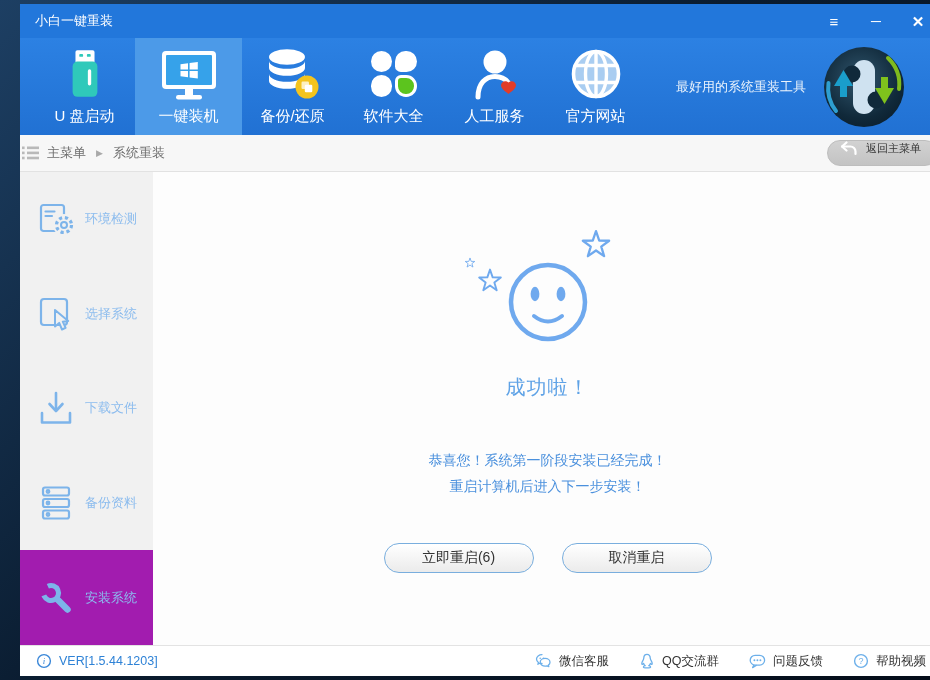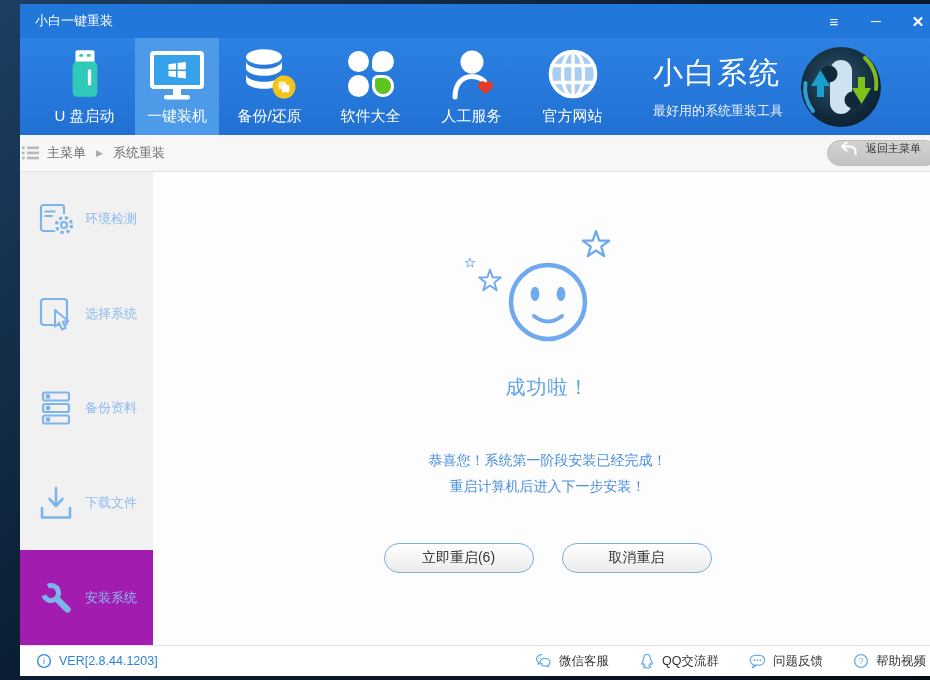--- a/index.html
+++ b/index.html
@@ -16,21 +16,21 @@
   .controls { margin-left:auto; display:flex; align-items:center; gap:24px; }
   .ctrl { color:#fff; font-size:15px; font-weight:bold; cursor:default; line-height:1;
           width:18px; text-align:center; }
   .ctrl.min { font-size:14px; }
 
   
   .nav { height:97px; flex:none; background:linear-gradient(180deg,#2c81e3,#2171d3);
          display:flex; align-items:stretch; padding-left:14px; }
   .nav-item { width:101px; display:flex; flex-direction:column; align-items:center;
               justify-content:center; gap:7px; color:#fff; font-size:15px; }
-  .nav-item.active { background:#4c9ae8; width:84px; }
+  .nav-item.active { background:#4c9ae8; width:107px; }
   .nav-icon { height:52px; display:flex; align-items:flex-end; justify-content:center; }
   .clover { width:46px; height:46px; display:grid; grid-template-columns:1fr 1fr;
             grid-template-rows:1fr 1fr; gap:3px; margin-bottom:3px; }
   .clover i { background:#fff; border-radius:50%; }
   .clover i.p2 { border-radius:50% 50% 50% 6px; }
   .clover i.p4 { background:#5cc41e; border-radius:6px 50% 50% 50%; border:3px solid #fff; }
   .brand { margin-left:30px; display:flex; flex-direction:column; justify-content:center; gap:8px; }
   .brand-name { color:#fff; font-size:30px; letter-spacing:2px; }
   .brand-tagline { color:#eaf3fc; font-size:13px; }
   .logo-wrap { display:flex; align-items:center; margin-left:14px; }
@@ -161,21 +161,20 @@
           <ellipse cx="26" cy="26" rx="10.5" ry="22.5" fill="none" stroke="#fff" stroke-width="3.4"></ellipse>
           <line x1="26" y1="3.5" x2="26" y2="48.5" stroke="#fff" stroke-width="3.4"></line>
           <line x1="5" y1="17.5" x2="47" y2="17.5" stroke="#fff" stroke-width="3.4"></line>
           <line x1="5" y1="34.5" x2="47" y2="34.5" stroke="#fff" stroke-width="3.4"></line>
         </svg>
       </span>
       <span>官方网站</span>
     </div>
 
     <div class="brand">
-      <span class="brand-name">小白系统</span>
       <span class="brand-tagline">最好用的系统重装工具</span>
     </div>
 
     <div class="logo-wrap">
       <svg width="88" height="88" viewBox="0 0 88 88">
         <defs>
           <radialGradient id="lg" cx="45%" cy="40%" r="70%">
             <stop offset="0%" stop-color="#31566e"></stop>
                 <stop offset="70%" stop-color="#10293a"></stop>
                 <stop offset="100%" stop-color="#0a1d2b"></stop>
@@ -238,41 +237,41 @@
       <div class="side-item">
         <svg width="40" height="38" viewBox="0 0 40 38">
           <rect x="5" y="4" width="26" height="26" rx="3" fill="none" stroke="#7db4ea" stroke-width="2.2"></rect>
           <path d="M19 15 v16.5 l4.2-3.6 2.8 6.6 3.6-1.6 -2.8-6.2 5.4-.8 z" fill="#f1f1f1" stroke="#7db4ea" stroke-width="2" stroke-linejoin="round"></path>
         </svg>
         <span>选择系统</span>
       </div>
 
       <div class="side-item">
         <svg width="40" height="38" viewBox="0 0 40 38">
+          <g stroke="#7db4ea" stroke-width="2.6" fill="none" stroke-linecap="round" stroke-linejoin="round">
+            <path d="M20 4 v17"></path>
+            <path d="M13.5 15 l6.5 7 6.5-7"></path>
+            <path d="M6 24 v9.5 h28 V24"></path>
+          </g>
+        </svg>
+        <span>下载文件</span>
+      </div>
+
+      <div class="side-item">
+        <svg width="40" height="38" viewBox="0 0 40 38">
           <g stroke="#7db4ea" stroke-width="2.2" fill="none">
             <rect x="7" y="3.5" width="26" height="8" rx="2"></rect>
             <rect x="7" y="15" width="26" height="8" rx="2"></rect>
             <rect x="7" y="26.5" width="26" height="8" rx="2"></rect>
             <circle cx="12" cy="7.5" r="1.3"></circle>
             <circle cx="12" cy="19" r="1.3"></circle>
             <circle cx="12" cy="30.5" r="1.3"></circle>
           </g>
         </svg>
         <span>备份资料</span>
-      </div>
-
-      <div class="side-item">
-        <svg width="40" height="38" viewBox="0 0 40 38">
-          <g stroke="#7db4ea" stroke-width="2.6" fill="none" stroke-linecap="round" stroke-linejoin="round">
-            <path d="M20 4 v17"></path>
-            <path d="M13.5 15 l6.5 7 6.5-7"></path>
-            <path d="M6 24 v9.5 h28 V24"></path>
-          </g>
-        </svg>
-        <span>下载文件</span>
       </div>
 
       <div class="side-item active">
         <svg width="40" height="38" viewBox="0 0 40 38">
           <circle cx="15" cy="14" r="7.5" fill="none" stroke="#7db4ea" stroke-width="5" stroke-dasharray="36 11" transform="rotate(-115 15 14)"></circle>
           <line x1="21.5" y1="20.5" x2="31.5" y2="30.5" stroke="#7db4ea" stroke-width="6.5" stroke-linecap="round"></line>
         </svg>
         <span>安装系统</span>
       </div>
     </div>
@@ -303,21 +302,21 @@
       </div>
     </div>
   </div>
 
   <div class="footer">
     <div class="ver">
       <svg width="16" height="16" viewBox="0 0 16 16">
         <circle cx="8" cy="8" r="6.4" fill="none" stroke="#3a87d8" stroke-width="1.4"></circle>
         <text x="8" y="11.3" text-anchor="middle" font-size="9" font-family="Liberation Serif,serif" font-style="italic" fill="#3a87d8">i</text>
       </svg>
-      <span>VER[2.8.44.1203]</span>
+      <span>VER[1.5.44.1203]</span>
     </div>
 
     <div class="flinks">
       <div class="flink">
         <svg width="17" height="16" viewBox="0 0 16 16">
           <g fill="none" stroke="#6db0ea" stroke-width="1.3" stroke-linecap="round" stroke-linejoin="round">
             <path d="M6.5 1.6 C3.5 1.6 1 3.6 1 6.1 c0 1.4.7 2.6 1.9 3.4 L2.4 11.3 l2-1.1 c.6.2 1.3.3 2.1.3"></path>
             <path d="M9.6 5.4 c2.7 0 4.9 1.7 4.9 3.8 0 1.2-.6 2.2-1.6 2.9 l.4 1.6 -1.8-.9 c-.6.2-1.2.3-1.9.3 -2.7 0-4.9-1.7-4.9-3.8 0-2.1 2.2-3.9 4.9-3.9z"></path>
           </g>
           <circle cx="4.7" cy="5.3" r="0.8" fill="#6db0ea"></circle>

